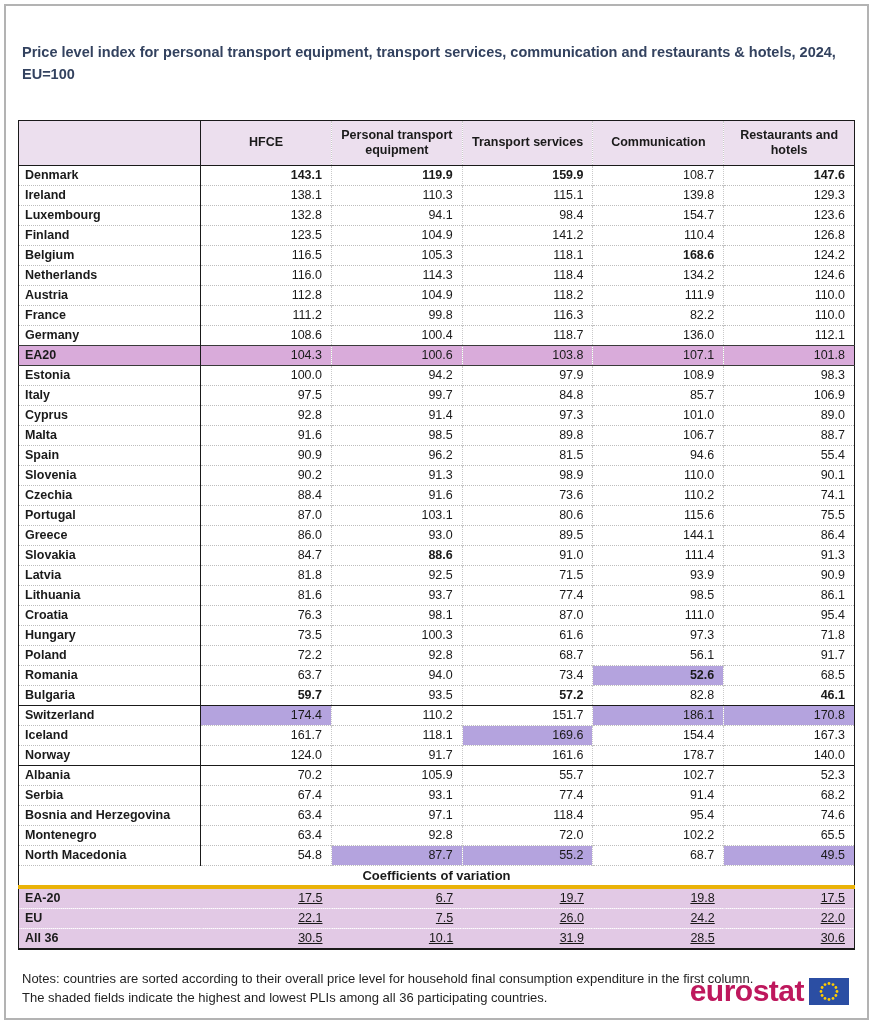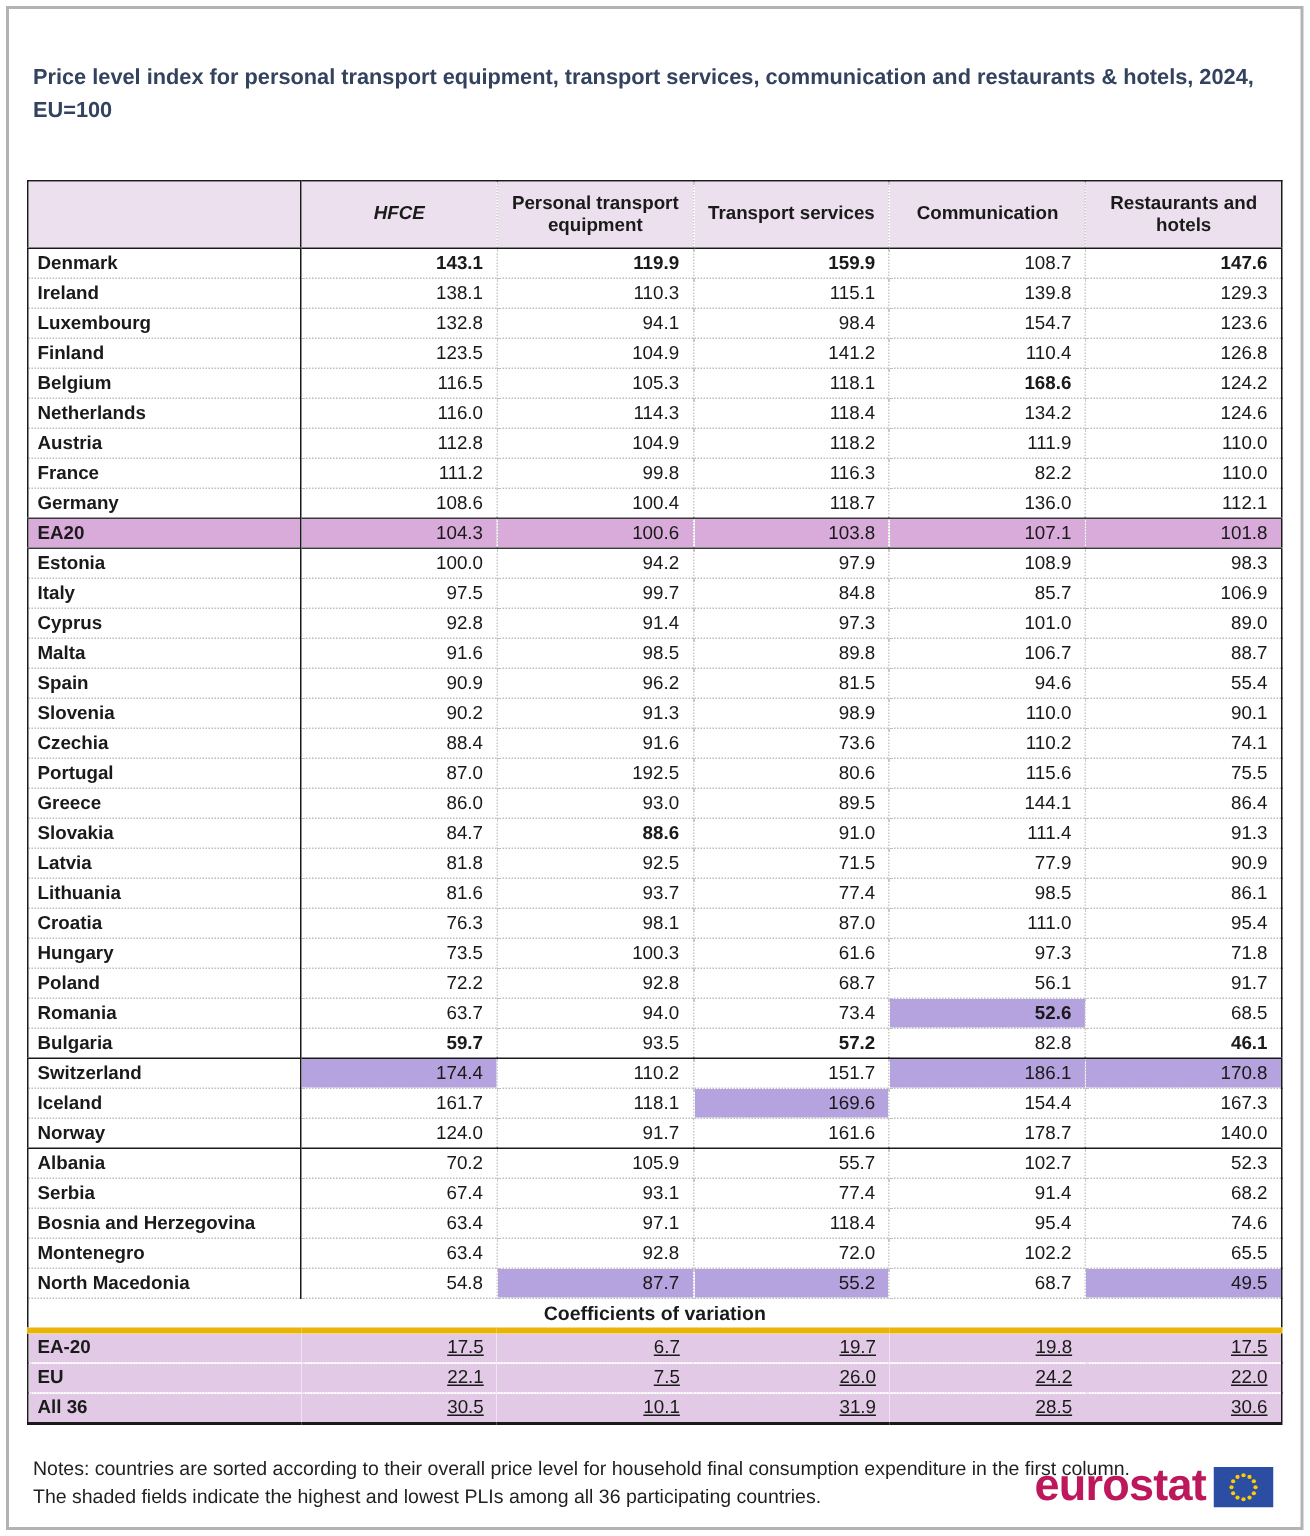--- a/index.html
+++ b/index.html
@@ -21,21 +21,21 @@
     margin-top:34px;
     border:1.5px solid #1a1a1a;border-bottom-width:2.5px;
     font-size:12.5px;
   }
   th,td{height:15px;line-height:13px;padding:2px 6px;overflow:hidden;white-space:nowrap;}
   thead th{
     background:var(--header-bg,#ecdfee);
     font-weight:bold;text-align:center;vertical-align:middle;
     border-bottom:1.5px solid #1a1a1a;height:40px;white-space:normal;line-height:1.15;
   }
-  thead th.c0{border-left:1px solid #1a1a1a;font-style:italic;}
+  thead th.c0{border-left:1px solid #1a1a1a;}
   thead th.numcol{border-left:1px dotted #c9c9c9;}
   thead th.c0.numcol{border-left:1px solid #1a1a1a;}
   td.labelcol{font-weight:bold;text-align:left;padding-left:6px;}
   td.num{text-align:right;padding-right:9px;border-left:1px dotted #c9c9c9;}
   td.num.c0{border-left:1px solid #1a1a1a;}
   tbody tr{border-bottom:1px dotted #bdbdbd;}
   tbody tr.agg{border-top:1.5px solid #3a3a3a;border-bottom:1.5px solid #3a3a3a;}
   tbody tr.agg td{background:var(--aggregate-bg,#d9abda);}
   tbody tr.send{border-bottom:1.5px solid #1a1a1a;}
   td.b{font-weight:bold;}
@@ -221,21 +221,21 @@
           <td class="labelcol">Czechia</td>
           <td class="num c0">88.4</td>
           <td class="num">91.6</td>
           <td class="num">73.6</td>
           <td class="num">110.2</td>
           <td class="num">74.1</td>
         </tr>
         <tr>
           <td class="labelcol">Portugal</td>
           <td class="num c0">87.0</td>
-          <td class="num">192.5</td>
+          <td class="num">103.1</td>
           <td class="num">80.6</td>
           <td class="num">115.6</td>
           <td class="num">75.5</td>
         </tr>
         <tr>
           <td class="labelcol">Greece</td>
           <td class="num c0">86.0</td>
           <td class="num">93.0</td>
           <td class="num">89.5</td>
           <td class="num">144.1</td>
@@ -247,21 +247,21 @@
           <td class="num b">88.6</td>
           <td class="num">91.0</td>
           <td class="num">111.4</td>
           <td class="num">91.3</td>
         </tr>
         <tr>
           <td class="labelcol">Latvia</td>
           <td class="num c0">81.8</td>
           <td class="num">92.5</td>
           <td class="num">71.5</td>
-          <td class="num">77.9</td>
+          <td class="num">93.9</td>
           <td class="num">90.9</td>
         </tr>
         <tr>
           <td class="labelcol">Lithuania</td>
           <td class="num c0">81.6</td>
           <td class="num">93.7</td>
           <td class="num">77.4</td>
           <td class="num">98.5</td>
           <td class="num">86.1</td>
         </tr>

